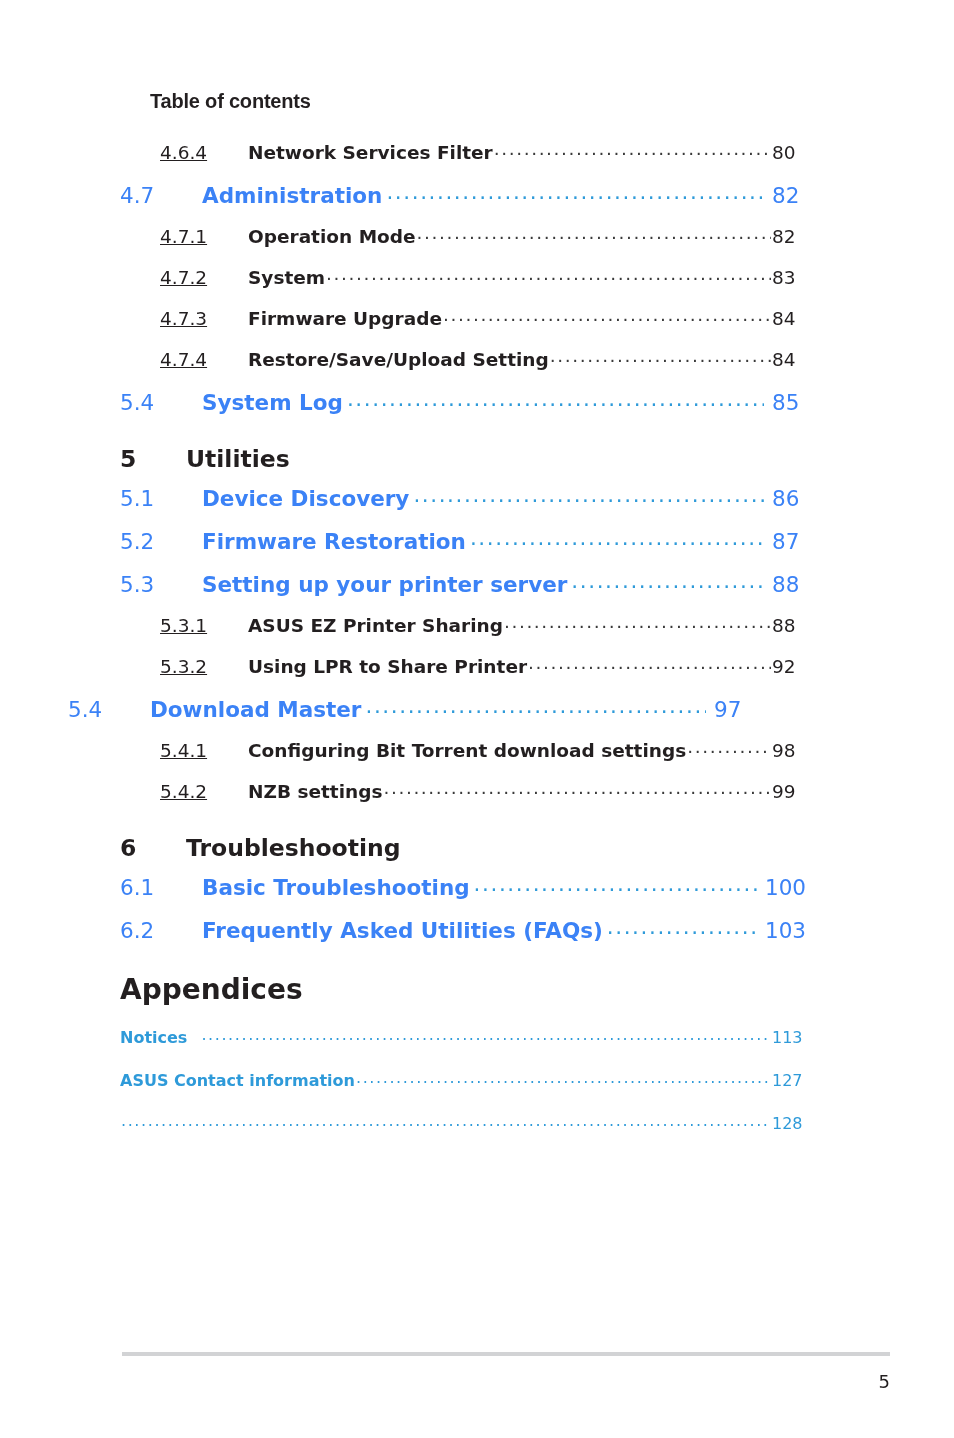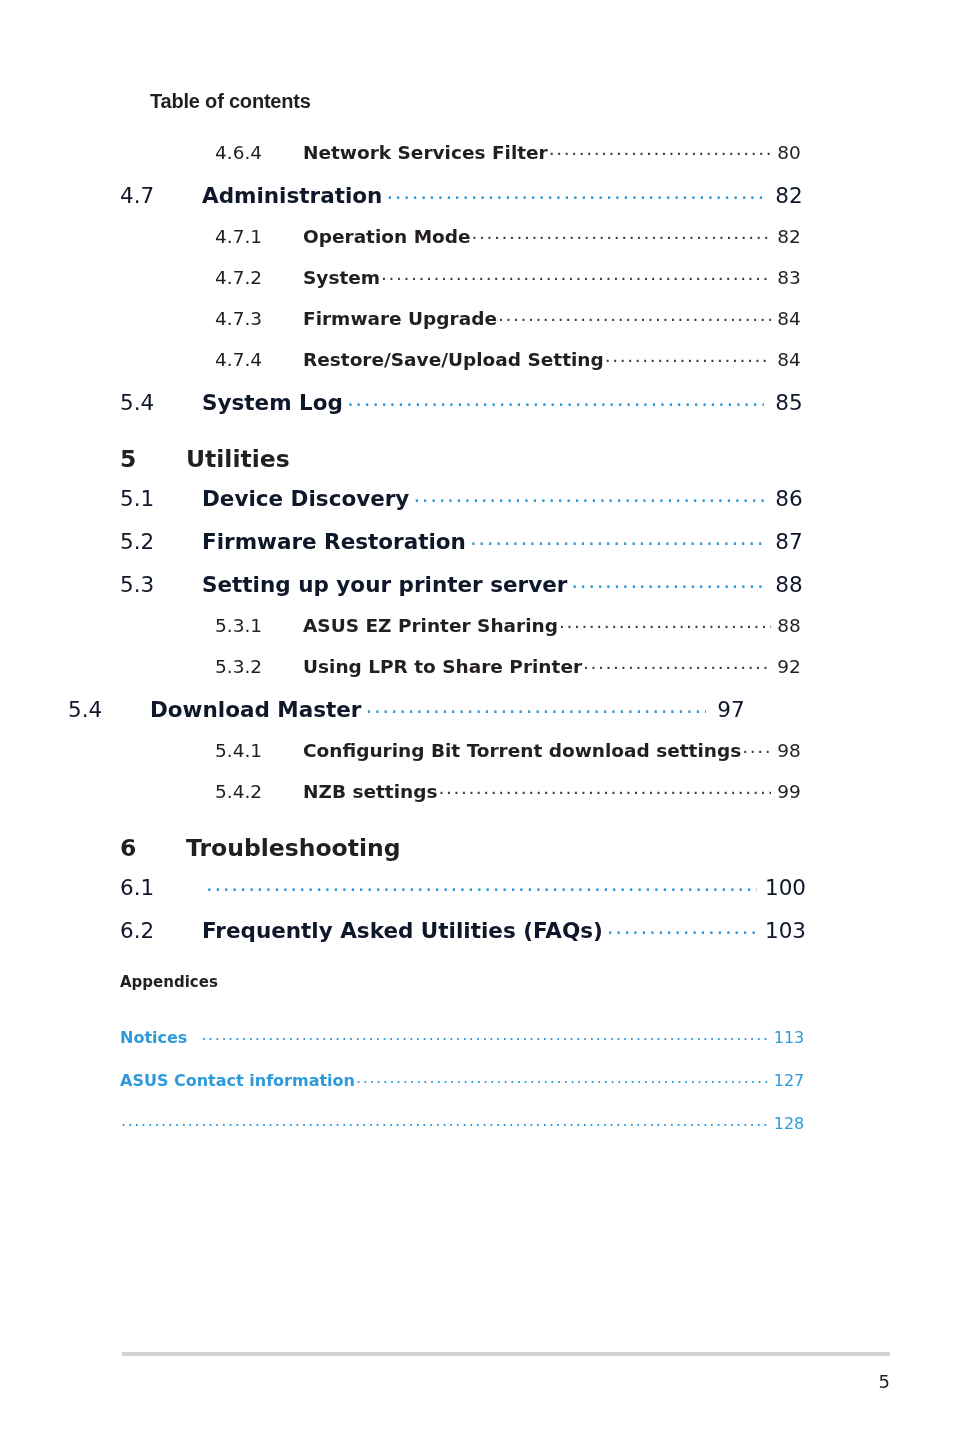--- a/index.html
+++ b/index.html
@@ -73,45 +73,45 @@
     position: absolute;
     left: 0;
     bottom: 0;
     letter-spacing: 1.6px;
     font-size: inherit;
     line-height: 1;
     white-space: nowrap;
   }
   .pg {
     flex: 0 0 auto;
-    text-align: center;
+    text-align: left;
     min-width: 34px;
   }
 
   
   .lvl1 {
     height: 43px;
     font-size: 21.5px;
-    color: #0f172a;
+    color: #3b82f6;
   }
   .lvl1 .num { width: 82px; }
   .lvl1 .leader { margin-left: 4px; }
   .lvl1 .pg { padding-left: 7px; }
   .lvl1 .leader::before { color: #2e9ad9; }
 
   
   .lvl1.indent-shift { margin-left: 68px; width: 680px; }
 
   
   .lvl2 {
     height: 41px;
     font-size: 18.5px;
     color: #231f20;
   }
-  .lvl2 .num { width: 88px; margin-left: 95px; }
+  .lvl2 .num { width: 88px; margin-left: 40px; text-decoration: underline; }
   .lvl2 .leader::before { color: #3a3a3a; }
   .lvl2 .pg { padding-left: 0; }
 
   
   .appx {
     height: 43px;
     font-size: 16px;
     color: #2e9ad9;
   }
   .appx .num { width: 0; }
@@ -136,21 +136,21 @@
     box-sizing: border-box;
   }
   .chapter .num { width: 66px; }
 
   
   .appx-head {
     margin-left: 120px;
     width: 686px;
     font-family: "DejaVu Sans", sans-serif;
     font-weight: bold;
-    font-size: 15px;
+    font-size: 28px;
     color: #231f20;
     height: 53px;
     padding-top: 14px;
     box-sizing: border-box;
   }
 
   
   .footer-rule {
     position: absolute;
     left: 122px;
@@ -271,20 +271,21 @@
         <span class="title">NZB settings</span>
         <span class="leader"></span>
         <span class="pg">99</span>
       </div>
       <div class="chapter">
         <span class="num">6</span>
         <span class="title">Troubleshooting</span>
       </div>
       <div class="toc-row lvl1">
         <span class="num">6.1</span>
+        <span class="title">Basic Troubleshooting</span>
         <span class="leader"></span>
         <span class="pg">100</span>
       </div>
       <div class="toc-row lvl1">
         <span class="num">6.2</span>
         <span class="title">Frequently Asked Utilities (FAQs)</span>
         <span class="leader gap-before-leader"></span>
         <span class="pg">103</span>
       </div>
       <div class="appx-head">Appendices</div>

